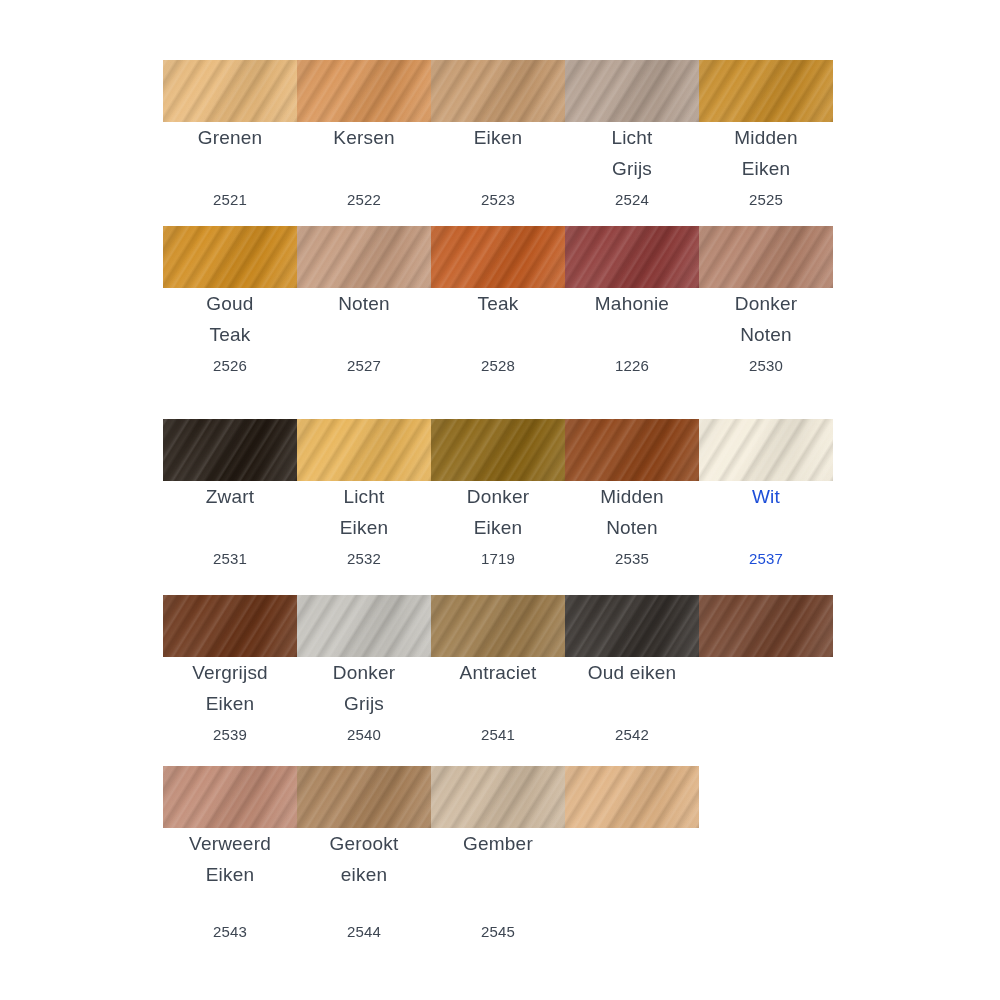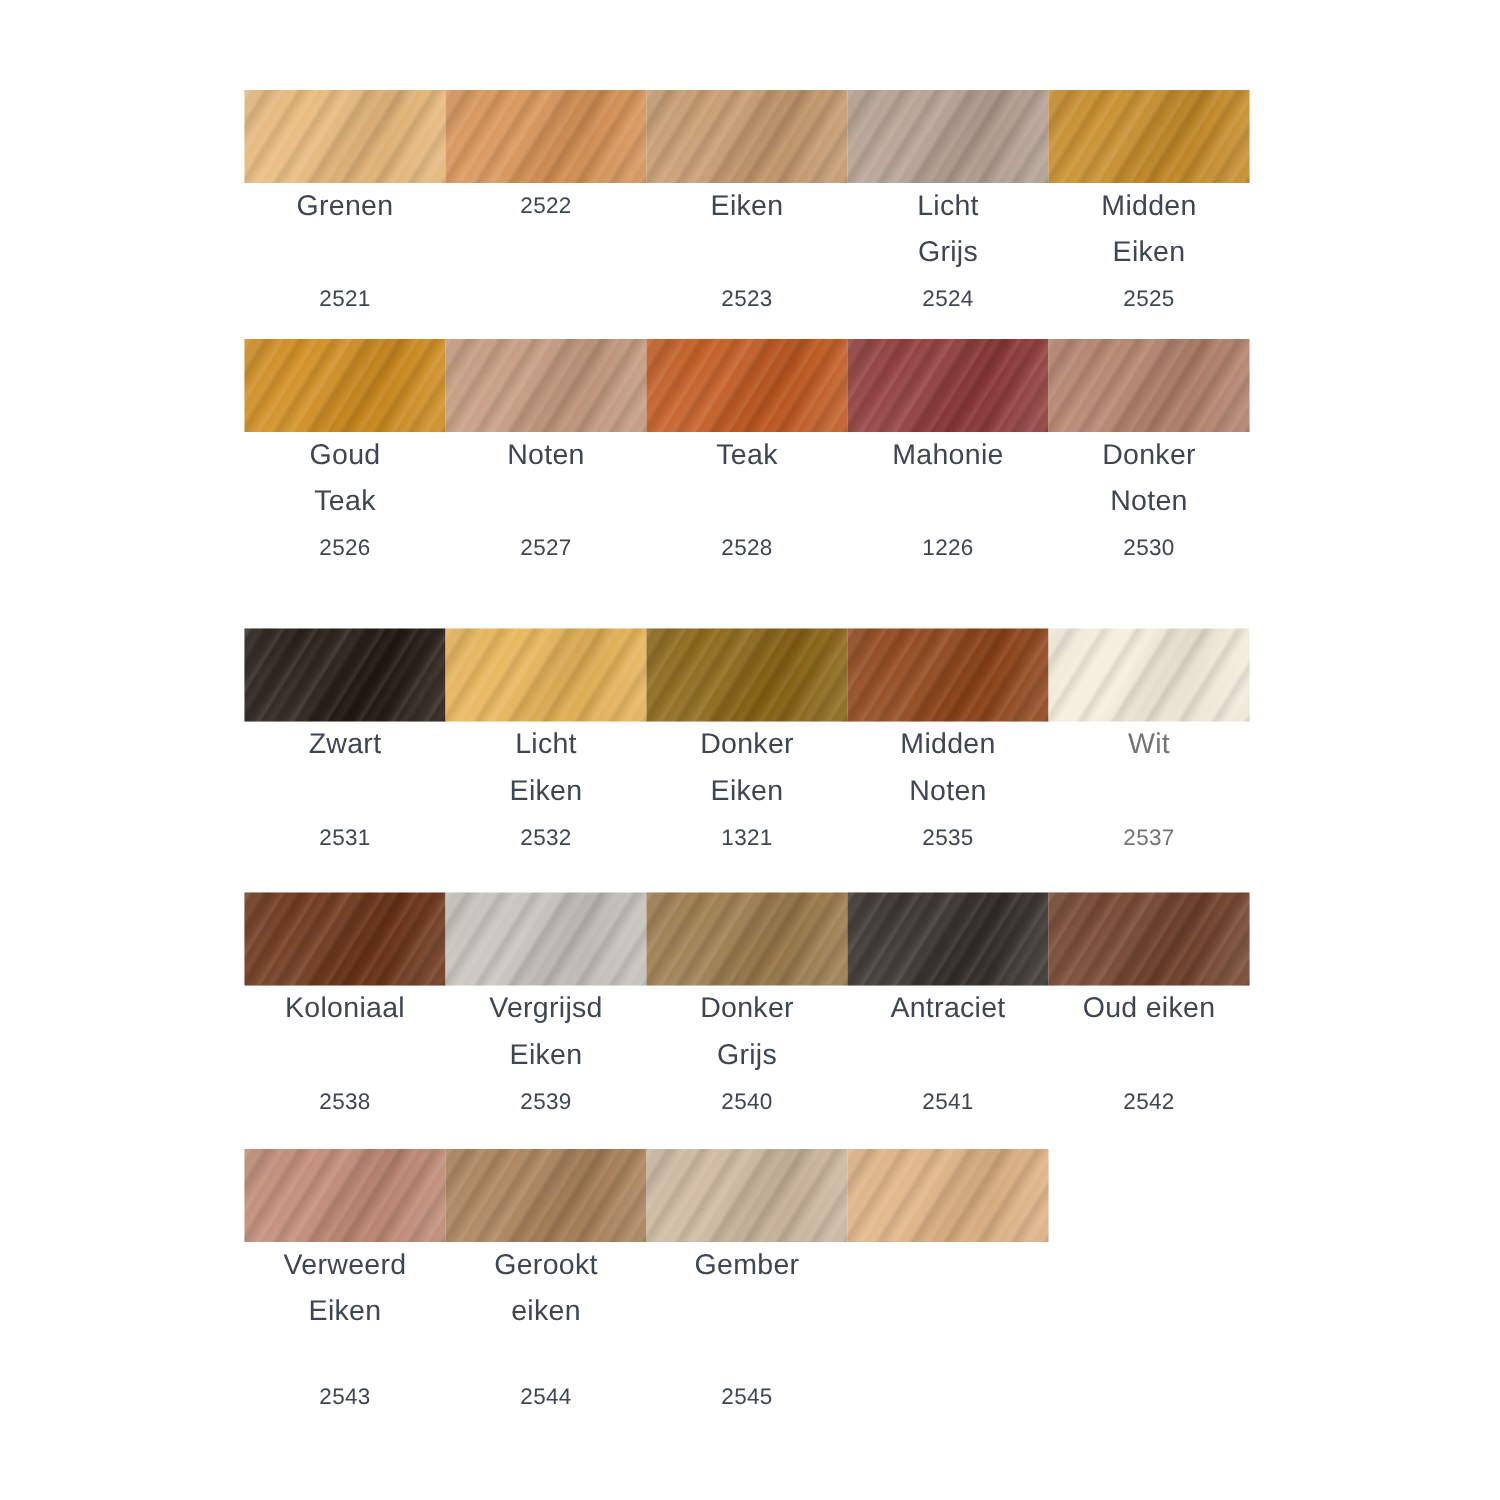--- a/index.html
+++ b/index.html
@@ -102,21 +102,21 @@
   .swatch-code {
     font-size: 15px;
     line-height: 31px;
     letter-spacing: 0.2px;
   }
   .name-block {
     min-height: 62px;
   }
   .muted .swatch-name,
   .muted .swatch-code {
-    color: #737373;
+    color: #1d4ed8;
   }
 
   
   #row-1 { top: 60px; }
   #row-2 { top: 226px; }
   #row-3 { top: 419px; }
   #row-4 { top: 595px; }
   #row-5 { top: 766px; }
 
   #row-5 .name-block { min-height: 88px; }
@@ -149,20 +149,23 @@
         </div>
       </div>
       <div class="labels-row">
         <div class="label-cell">
           <div class="name-block">
             <div class="swatch-name">Grenen</div>
           </div>
           <div class="swatch-code">2521</div>
         </div>
         <div class="label-cell">
+          <div class="name-block">
+            <div class="swatch-name">Kersen</div>
+          </div>
           <div class="swatch-code">2522</div>
         </div>
         <div class="label-cell">
           <div class="name-block">
             <div class="swatch-name">Eiken</div>
           </div>
           <div class="swatch-code">2523</div>
         </div>
         <div class="label-cell">
           <div class="name-block">
@@ -273,21 +276,21 @@
             <div class="swatch-name">Licht
 Eiken</div>
           </div>
           <div class="swatch-code">2532</div>
         </div>
         <div class="label-cell">
           <div class="name-block">
             <div class="swatch-name">Donker
 Eiken</div>
           </div>
-          <div class="swatch-code">1321</div>
+          <div class="swatch-code">1719</div>
         </div>
         <div class="label-cell">
           <div class="name-block">
             <div class="swatch-name">Midden
 Noten</div>
           </div>
           <div class="swatch-code">2535</div>
         </div>
         <div class="label-cell muted">
           <div class="name-block">
@@ -316,26 +319,20 @@
           <span class="sheen"></span>
         </div>
         <div class="swatch" title="Oud eiken" style="background-color: rgb(114, 66, 44);">
           <span class="grain"></span>
           <span class="sheen"></span>
         </div>
       </div>
       <div class="labels-row">
         <div class="label-cell">
           <div class="name-block">
-            <div class="swatch-name">Koloniaal</div>
-          </div>
-          <div class="swatch-code">2538</div>
-        </div>
-        <div class="label-cell">
-          <div class="name-block">
             <div class="swatch-name">Vergrijsd
 Eiken</div>
           </div>
           <div class="swatch-code">2539</div>
         </div>
         <div class="label-cell">
           <div class="name-block">
             <div class="swatch-name">Donker
 Grijs</div>
           </div>

